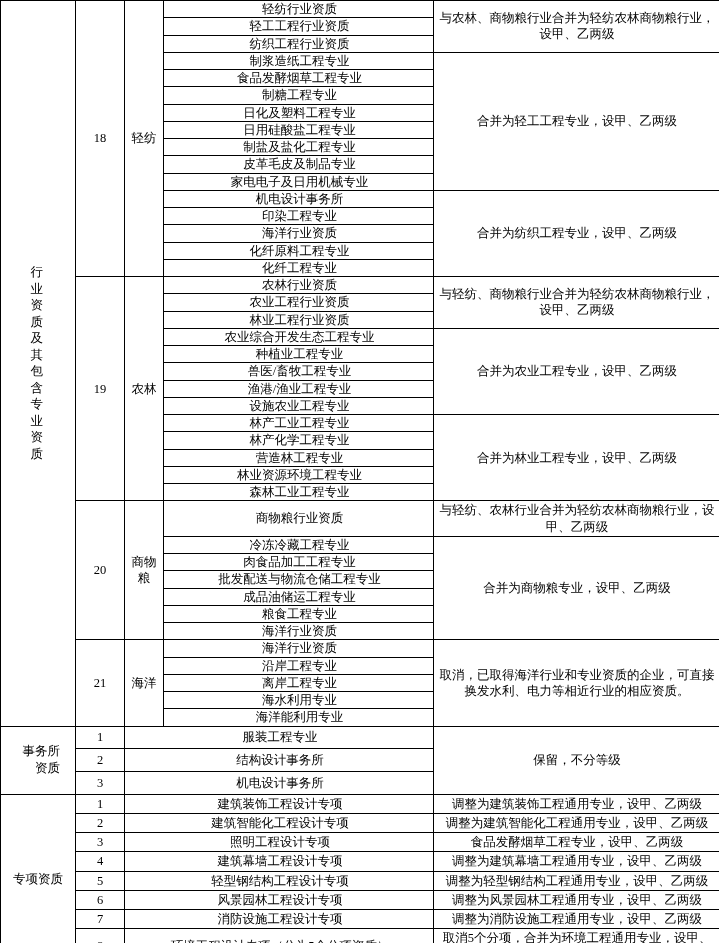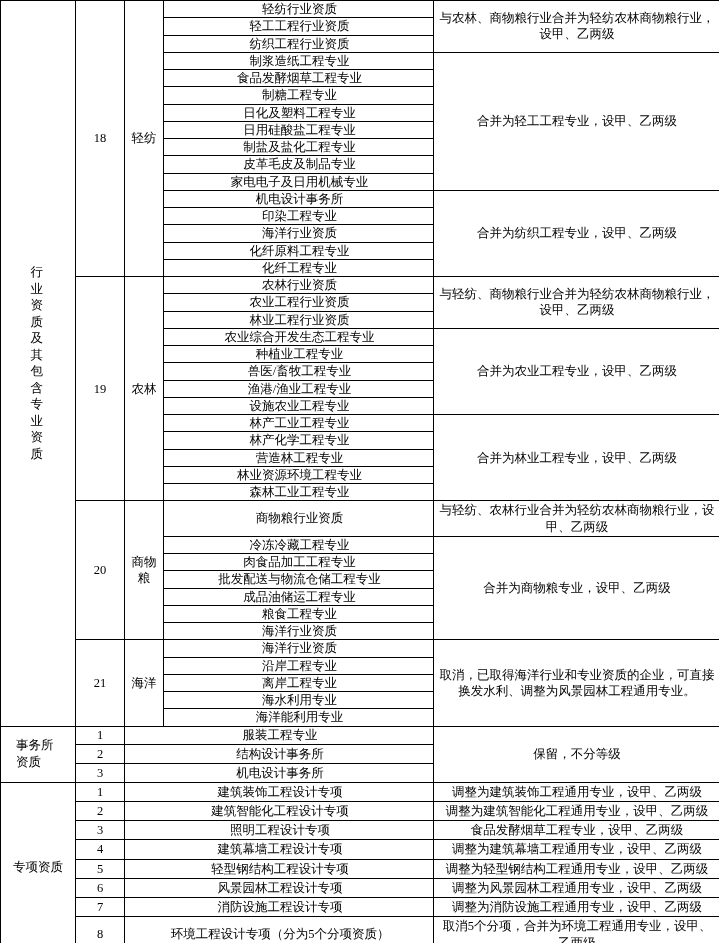--- a/index.html
+++ b/index.html
@@ -23,21 +23,21 @@
     padding:0 2px;line-height:1.3;overflow:hidden;
     vertical-align:middle;
   }
   tr{height:17px}
   tr.tall{height:34px}
   tr.tall2{height:30px}
   td.cat,td.num,td.gname{text-align:center;padding:0}
   td.item{text-align:center;padding:0 2px 0 4px;white-space:nowrap}
   td.note{text-align:center;padding:1px 3px 1px 4px}
   .vtext{width:15px;margin:16px auto;word-break:break-all;line-height:1.32;text-align:left}
-  .wrap2{width:44px;margin:10px auto;word-break:break-all;text-align:left;line-height:1.4}
+  .wrap2{width:44px;margin:16px auto;word-break:break-all;text-align:right;line-height:1.4}
   .gwrap{width:30px;margin:16px auto;word-break:break-all;text-align:center;line-height:1.3}
 </style>
 </head>
 <body>
 
 <div class="page">
 <table class="qual">
 <colgroup>
   <col class="c-cat">
         <col class="c-num">
@@ -180,21 +180,21 @@
   <tr>
           <td class="item">海洋行业资质</td>
         </tr>
 
   <tr>
     <td class="num" rowspan="5">21</td>
     <td class="gname" rowspan="5">
             <div class="gwrap">海洋</div>
           </td>
     <td class="item">海洋行业资质</td>
-    <td class="note" rowspan="5">取消，已取得海洋行业和专业资质的企业，可直接换发水利、调整为风景园林工程通用专业。</td>
+    <td class="note" rowspan="5">取消，已取得海洋行业和专业资质的企业，可直接换发水利、电力等相近行业的相应资质。</td>
   </tr>
   <tr>
           <td class="item">沿岸工程专业</td>
         </tr>
   <tr>
           <td class="item">离岸工程专业</td>
         </tr>
   <tr>
           <td class="item">海水利用专业</td>
         </tr>

